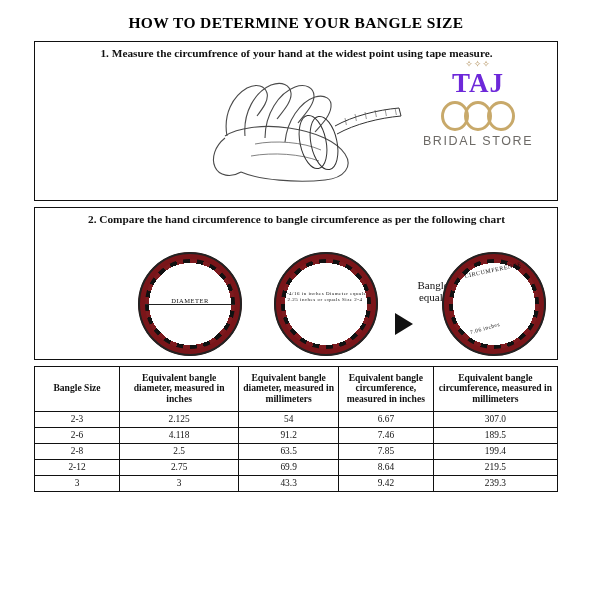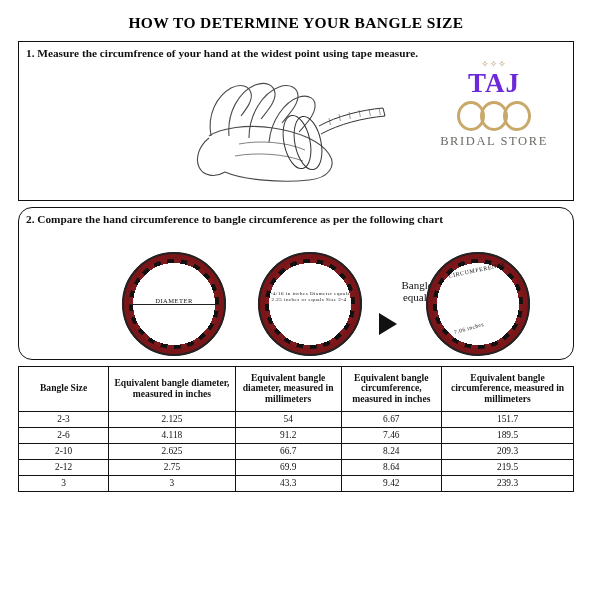--- a/index.html
+++ b/index.html
@@ -12,21 +12,21 @@
     height: 600px;
     font-family: "Liberation Serif", serif;
     color: #111;
     overflow: hidden;
   }
   .page {
     position: relative;
     width: 592px;
     height: 600px;
     box-sizing: border-box;
-    padding: 10px 18px;
+    padding: 10px 34px;
   }
   .main-title {
     text-align: center;
     font-family: "Liberation Serif", serif;
     font-weight: bold;
     font-size: 15.5px;
     letter-spacing: 0.4px;
     margin: 4px 0 9px 0;
     color: #000;
   }
@@ -34,20 +34,21 @@
     border: 1.5px solid #111;
     box-sizing: border-box;
     margin-bottom: 6px;
     background: #fff;
   }
   .panel-head {
     font-weight: bold;
     font-size: 11.3px;
     padding: 5px 6px 4px 7px;
     line-height: 1.2;
+    text-align: center;
   }
   
   .step1 {
     position: relative;
     height: 160px;
   }
   .hand-area {
     position: absolute;
     left: 150px;
     top: 24px;
@@ -87,30 +88,29 @@
     width: 28px;
     height: 30px;
     border: 3px solid #c8a96a;
     border-radius: 50%;
     box-sizing: border-box;
   }
   .ring.r1 { left: 28px; }
   .ring.r2 { left: 51px; }
   .ring.r3 { left: 74px; }
   .logo-sub {
-    font-family: Liberation Serif, serif;
+    font-family: Liberation Sans, sans-serif;
     font-size: 12.5px;
     letter-spacing: 1.6px;
     color: #6d6a66;
     margin-top: 1px;
   }
   
   .step2 {
     position: relative;
-    border-radius: 14px;
   }
   .bangles-row {
     position: relative;
     height: 128px;
   }
   .bangle {
     position: absolute;
     top: 14px;
     width: 104px;
     height: 104px;
@@ -333,35 +333,35 @@
         <th class="col4">Equivalent bangle circumference, measured in inches</th>
         <th class="col5">Equivalent bangle circumference, measured in millimeters</th>
       </tr>
     </thead>
     <tbody>
       <tr>
         <td>2-3</td>
         <td>2.125</td>
         <td>54</td>
         <td>6.67</td>
-        <td>151.7</td>
+        <td>307.0</td>
       </tr>
       <tr>
         <td>2-6</td>
         <td>4.118</td>
         <td>91.2</td>
         <td>7.46</td>
         <td>189.5</td>
       </tr>
       <tr>
-        <td>2-10</td>
-        <td>2.625</td>
-        <td>66.7</td>
-        <td>8.24</td>
-        <td>209.3</td>
+        <td>2-8</td>
+        <td>2.5</td>
+        <td>63.5</td>
+        <td>7.85</td>
+        <td>199.4</td>
       </tr>
       <tr>
         <td>2-12</td>
         <td>2.75</td>
         <td>69.9</td>
         <td>8.64</td>
         <td>219.5</td>
       </tr>
       <tr>
         <td>3</td>

